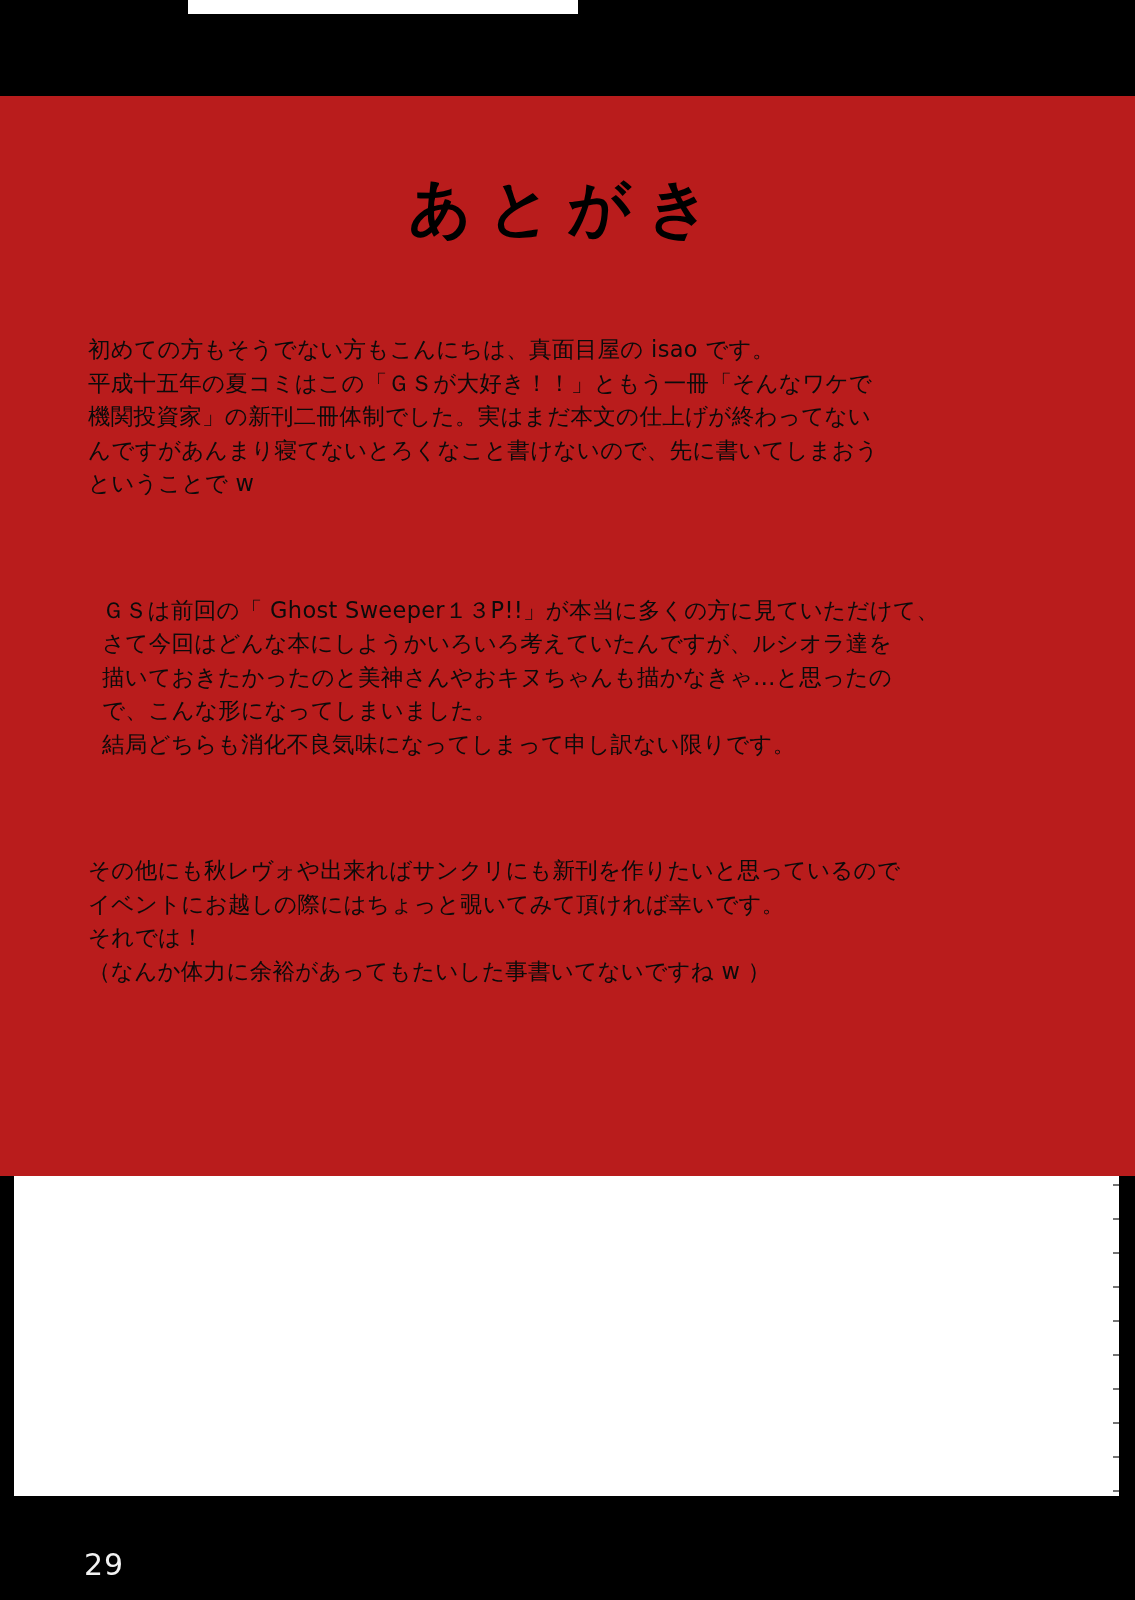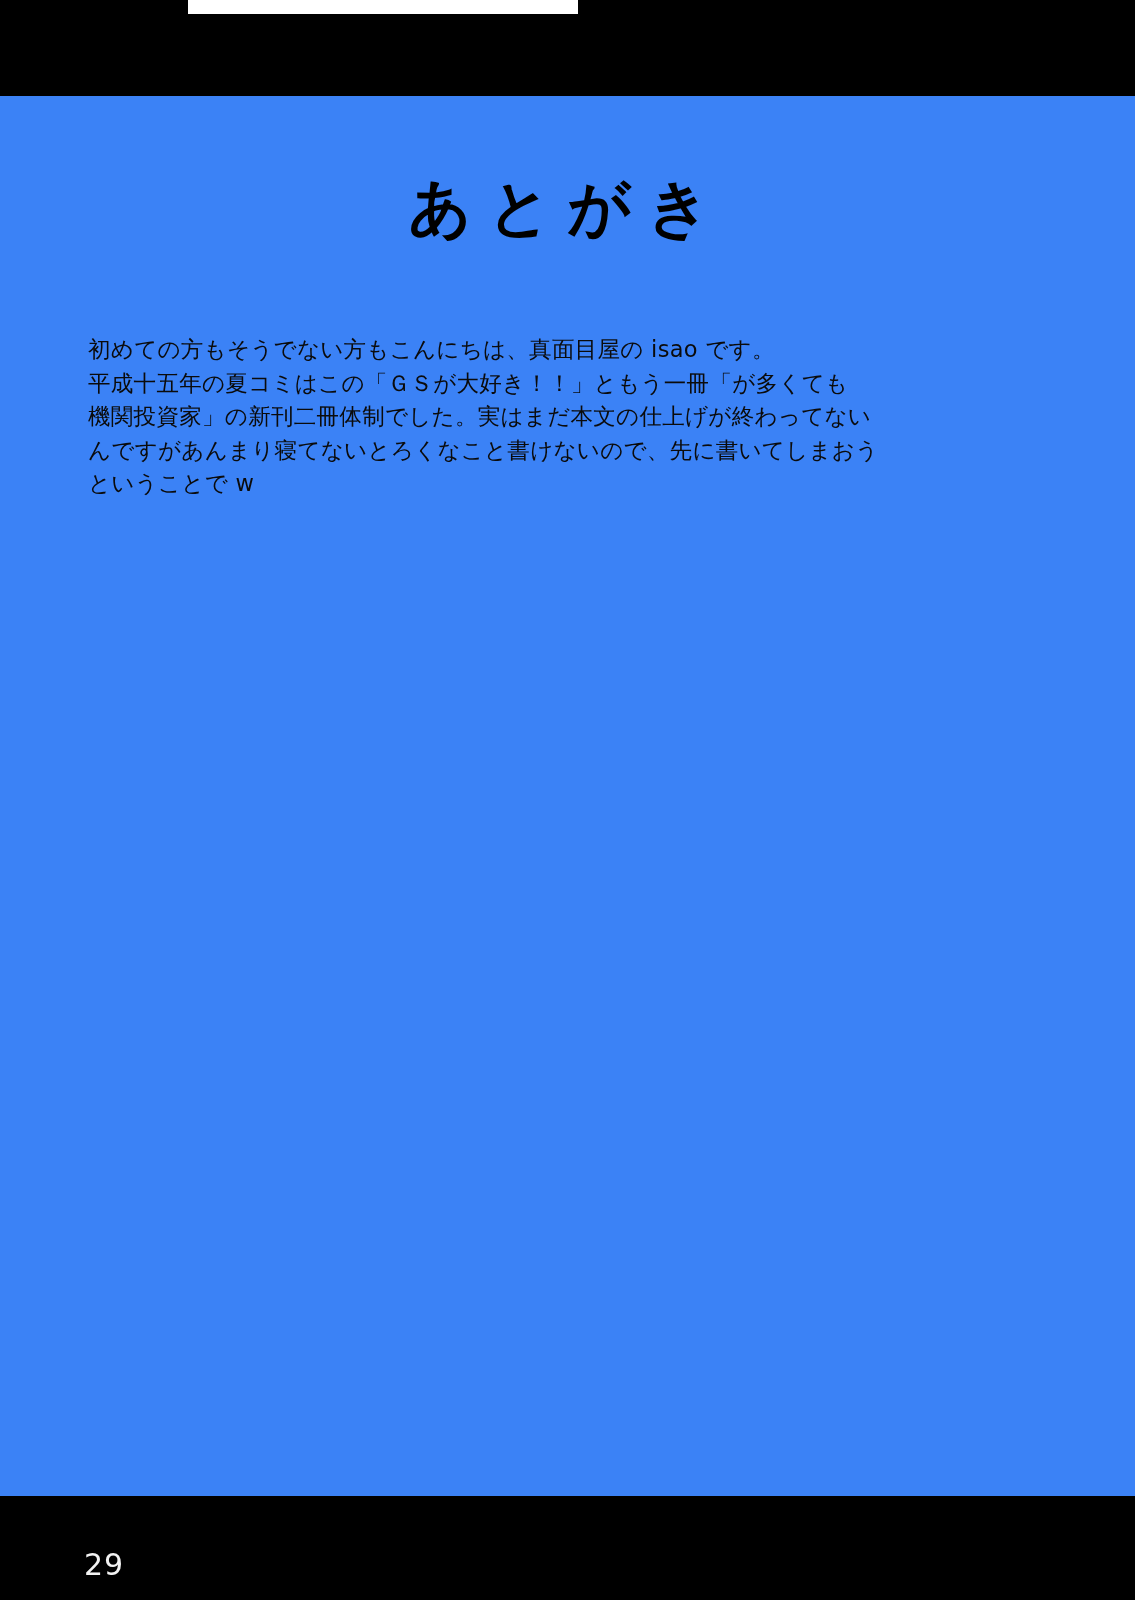--- a/index.html
+++ b/index.html
@@ -68,22 +68,22 @@
         rgba(0,0,0,0) 34px
       );
   }
 
   
   .content {
     position: absolute;
     left: 0;
     top: 96px;
     width: 1135px;
-    height: 1400px;
-    background: #3b82f6;
+    height: 1080px;
+    background: #b91c1c;
   }
 
   .afterword-title {
     position: absolute;
     left: 0;
     top: 70px;
     width: 1135px;
     text-align: center;
     font-family: "DejaVu Sans", sans-serif;
     font-weight: bold;
@@ -136,24 +136,33 @@
   <div class="band-right"></div>
   <div class="edge-right-ticks"></div>
   <div class="band-bottom"></div>
 
   <div class="content">
 
     <div class="afterword-title">あとがき</div>
 
     <div class="body-text">
       <p class="para">初めての方もそうでない方もこんにちは、真面目屋の isao です。
-平成十五年の夏コミはこの「ＧＳが大好き！！」ともう一冊「が多くても
+平成十五年の夏コミはこの「ＧＳが大好き！！」ともう一冊「そんなワケで
 機関投資家」の新刊二冊体制でした。実はまだ本文の仕上げが終わってない
 んですがあんまり寝てないとろくなこと書けないので、先に書いてしまおう
 ということで w</p>
+      <p class="para indent">ＧＳは前回の「 Ghost Sweeper１３P!!」が本当に多くの方に見ていただけて、
+さて今回はどんな本にしようかいろいろ考えていたんですが、ルシオラ達を
+描いておきたかったのと美神さんやおキヌちゃんも描かなきゃ…と思ったの
+で、こんな形になってしまいました。
+結局どちらも消化不良気味になってしまって申し訳ない限りです。</p>
+      <p class="para">その他にも秋レヴォや出来ればサンクリにも新刊を作りたいと思っているので
+イベントにお越しの際にはちょっと覗いてみて頂ければ幸いです。
+それでは！
+（なんか体力に余裕があってもたいした事書いてないですね w ）</p>
       
       
       
     </div>
 
   </div>
 
   <div class="page-number">29</div>
 
 </div>

